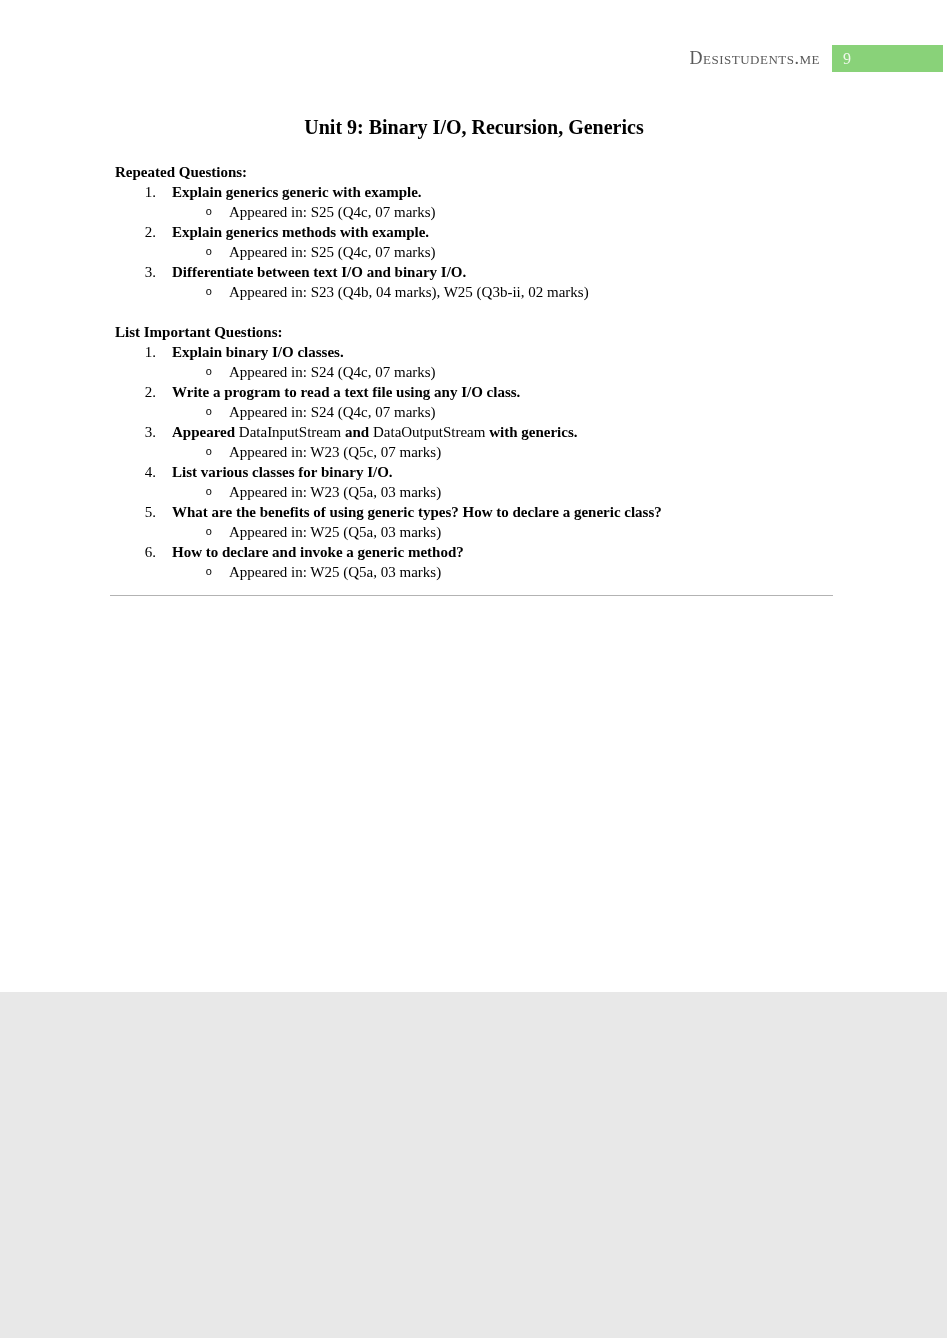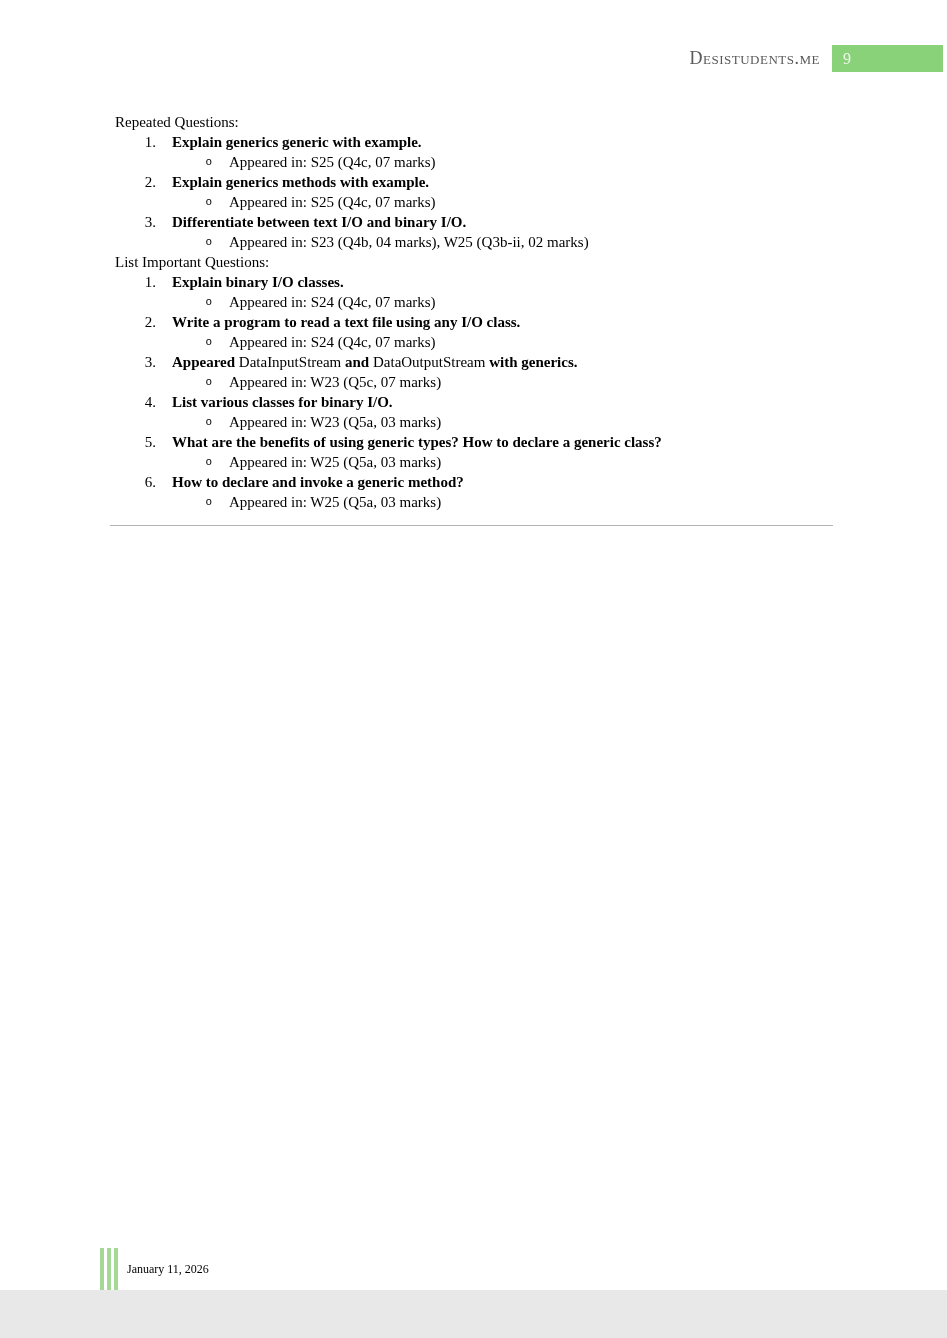--- a/index.html
+++ b/index.html
@@ -3,21 +3,21 @@
 <meta charset="utf-8">
 <style>
   html, body {
     margin: 0;
     padding: 0;
     background: #e8e8e8;
   }
   .page {
     position: relative;
     width: 947px;
-    height: 1290px;
+    height: 992px;
     background: #ffffff;
     font-family: "Liberation Serif", serif;
     color: #000000;
     overflow: hidden;
   }
 
   
   .header {
     position: absolute;
     top: 44px;
@@ -61,22 +61,23 @@
     font-size: 15px;
     line-height: 20px;
   }
   .doc-title {
     text-align: center;
     font-weight: bold;
     font-size: 20px;
     line-height: 30px;
   }
   .section-heading {
-    font-weight: normal;
-    line-height: 20px;
+    font-weight: bold;
+    line-height: 20px;
+    margin-top: 20px;
   }
   .q-row {
     display: flex;
     line-height: 20px;
   }
   .q-num {
     width: 41px;
     text-align: right;
     flex: 0 0 auto;
   }
@@ -135,20 +136,21 @@
 <div class="page">
 
   <div class="header">
     <span class="site-name" style="color: rgb(89, 89, 89);">Desistudents.me</span>
     <div class="page-badge" style="background: rgb(137, 210, 121);">
       <span class="num">9</span>
     </div>
   </div>
 
   <div class="content">
+    <div class="doc-title">Unit 9: Binary I/O, Recursion, Generics</div>
     <div>
   <div class="section">
     <div class="section-heading">Repeated Questions:</div>
     <div>
   <div>
     <div class="q-row">
       <span class="q-num">1.</span>
       <span class="q-text"><span class="b">Explain generics generic with example.</span></span>
     </div>
     <div class="a-row">

